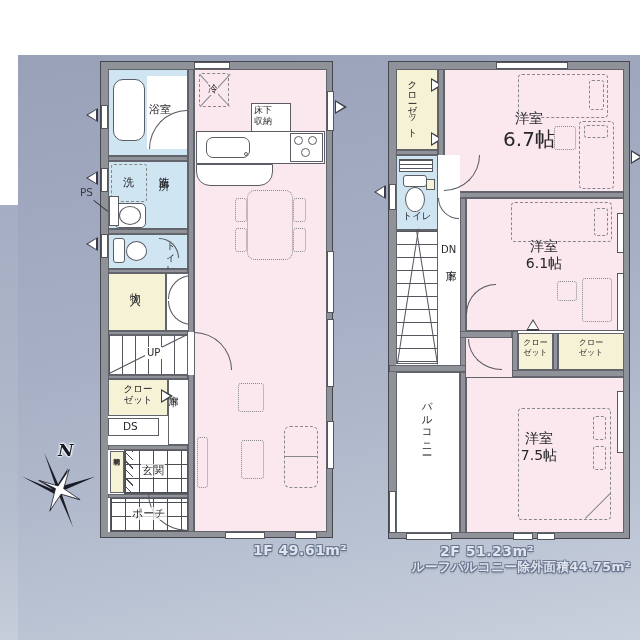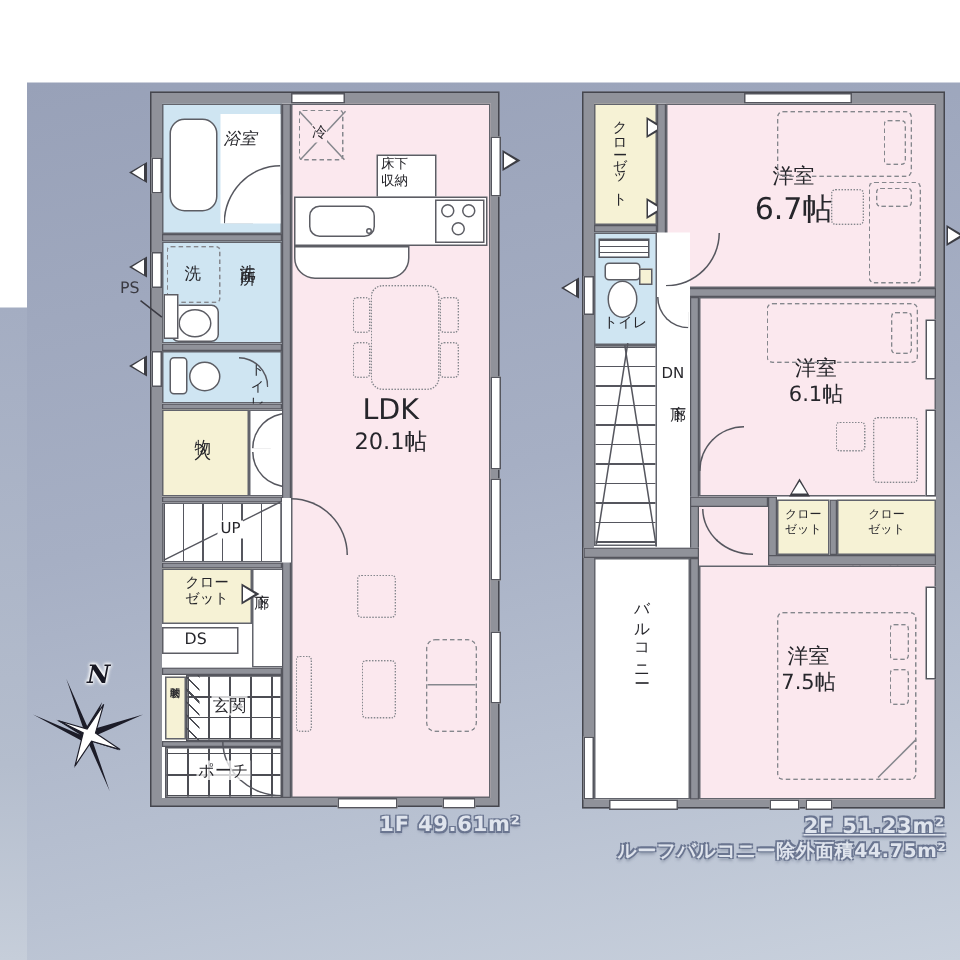--- a/index.html
+++ b/index.html
@@ -67,21 +67,21 @@
 
 <div class="plan" style="left:100px;top:61px;width:233px;height:477px;">
   <div class="inner" style="left:7px;top:7px;width:219px;height:463px;"></div>
 
   <div class="rm pink" style="left:93px;top:7px;width:133px;height:463px;"></div>
 
   <div class="rm blue" style="left:7px;top:7px;width:80px;height:87px;"></div>
   <div class="fix" style="left:46px;top:14px;width:40px;height:73px;border:none;background:#fff;"></div>
   <div class="fix" style="left:12px;top:17px;width:32px;height:62px;border-radius:10px;"></div>
   <div class="arc tl" style="left:48px;top:48px;width:38px;height:39px;"></div>
-  <div class="lbl" style="left:48px;top:24px;font-style:italic;">浴室</div>
+  <div class="lbl" style="left:48px;top:41px;">浴室</div>
   <div class="wall" style="left:7px;top:94px;width:80px;height:5px;"></div>
 
   <div class="rm blue" style="left:7px;top:99px;width:80px;height:68px;"></div>
   <div class="furn" style="left:10px;top:102px;width:36px;height:38px;background:#cfe5f2;"></div>
   <div class="lbl" style="left:22px;top:114px;">洗</div>
   <div class="lbl v" style="left:57px;top:106px;font-size:10.5px;">洗面所</div>
   <div class="fix" style="left:13px;top:141px;width:32px;height:25px;border-radius:5px;"></div>
   <div class="fix" style="left:18px;top:144px;width:22px;height:19px;border-radius:50%;"></div>
   <div class="fix" style="left:8px;top:134px;width:10px;height:30px;"></div>
   <div class="wall" style="left:7px;top:167px;width:80px;height:5px;"></div>
@@ -149,24 +149,20 @@
   <div class="fix" style="left:207px;top:74px;width:9px;height:9px;border-radius:50%;"></div>
   <div class="fix" style="left:200px;top:86px;width:9px;height:9px;border-radius:50%;"></div>
   <div class="fix" style="left:95px;top:102px;width:77px;height:22px;border-radius:0 0 14px 14px;"></div>
 
   <div class="furn dot" style="left:146px;top:128px;width:46px;height:70px;border-radius:8px;"></div>
   <div class="furn dot" style="left:134px;top:136px;width:12px;height:24px;"></div>
   <div class="furn dot" style="left:134px;top:166px;width:12px;height:24px;"></div>
   <div class="furn dot" style="left:192px;top:136px;width:13px;height:24px;"></div>
   <div class="furn dot" style="left:192px;top:166px;width:13px;height:24px;"></div>
 
-  <div class="lbl ctr" style="left:93px;top:200px;width:133px;">
-    <span style="font-size:19px;">LDK</span><br>
-    <span style="font-size:15px;">20.1帖</span>
-  </div>
 
   <div class="furn dot" style="left:137px;top:321px;width:26px;height:29px;"></div>
   <div class="furn dot" style="left:96px;top:375px;width:11px;height:51px;"></div>
   <div class="furn dot" style="left:140px;top:378px;width:23px;height:39px;"></div>
   <div class="furn" style="left:183px;top:364px;width:34px;height:62px;border-radius:6px;"></div>
   <div class="abs" style="left:184px;top:394px;width:32px;height:1px;background:#85878d;"></div>
 
   <div class="win" style="left:93px;top:0;width:36px;height:7px;"></div>
   <div class="win" style="left:0;top:43px;width:7px;height:24px;"></div>
   <div class="win" style="left:0;top:106px;width:7px;height:24px;"></div>
@@ -288,14 +284,14 @@
 
 <div class="abs" style="left:10px;top:438px;width:100px;height:105px;">
   <div class="north-n" style="left:48px;top:2px;">N</div>
   <svg width="100" height="105" viewBox="-5 0 115 115">
     <polygon fill="#1c1c28" points="34.3,13.8 50.3,50.0 61.8,31.6 55.2,52.3 93.2,41.3 57.0,57.3 75.4,68.8 54.7,62.2 67.7,100.2 51.7,64.0 40.2,82.4 46.8,61.7 8.8,41.3 45.0,56.7 26.6,45.2 47.3,51.8"></polygon>
     <polygon fill="#ffffff" stroke="#1c1c28" stroke-width="0.9" points="63.0,33.4 56.7,55.3 75.6,68.0 53.7,61.7 41.0,80.6 47.3,55.3 28.4,46.0 50.3,52.3"></polygon>
   </svg>
 </div>
 
 <div class="area-cap" style="left:195px;top:542px;width:210px;text-align:center;">1F 49.61m²</div>
-<div class="area-cap" style="left:440px;top:543px;width:190px;text-align:right;text-decoration:underline;">2F 51.23m²</div>
+<div class="area-cap" style="left:440px;top:543px;width:190px;text-align:left;">2F 51.23m²</div>
 <div class="area-cap" style="left:375px;top:559px;width:256px;text-align:right;font-size:12.5px;">ルーフバルコニー除外面積44.75m²</div>
 
 </body></html>

